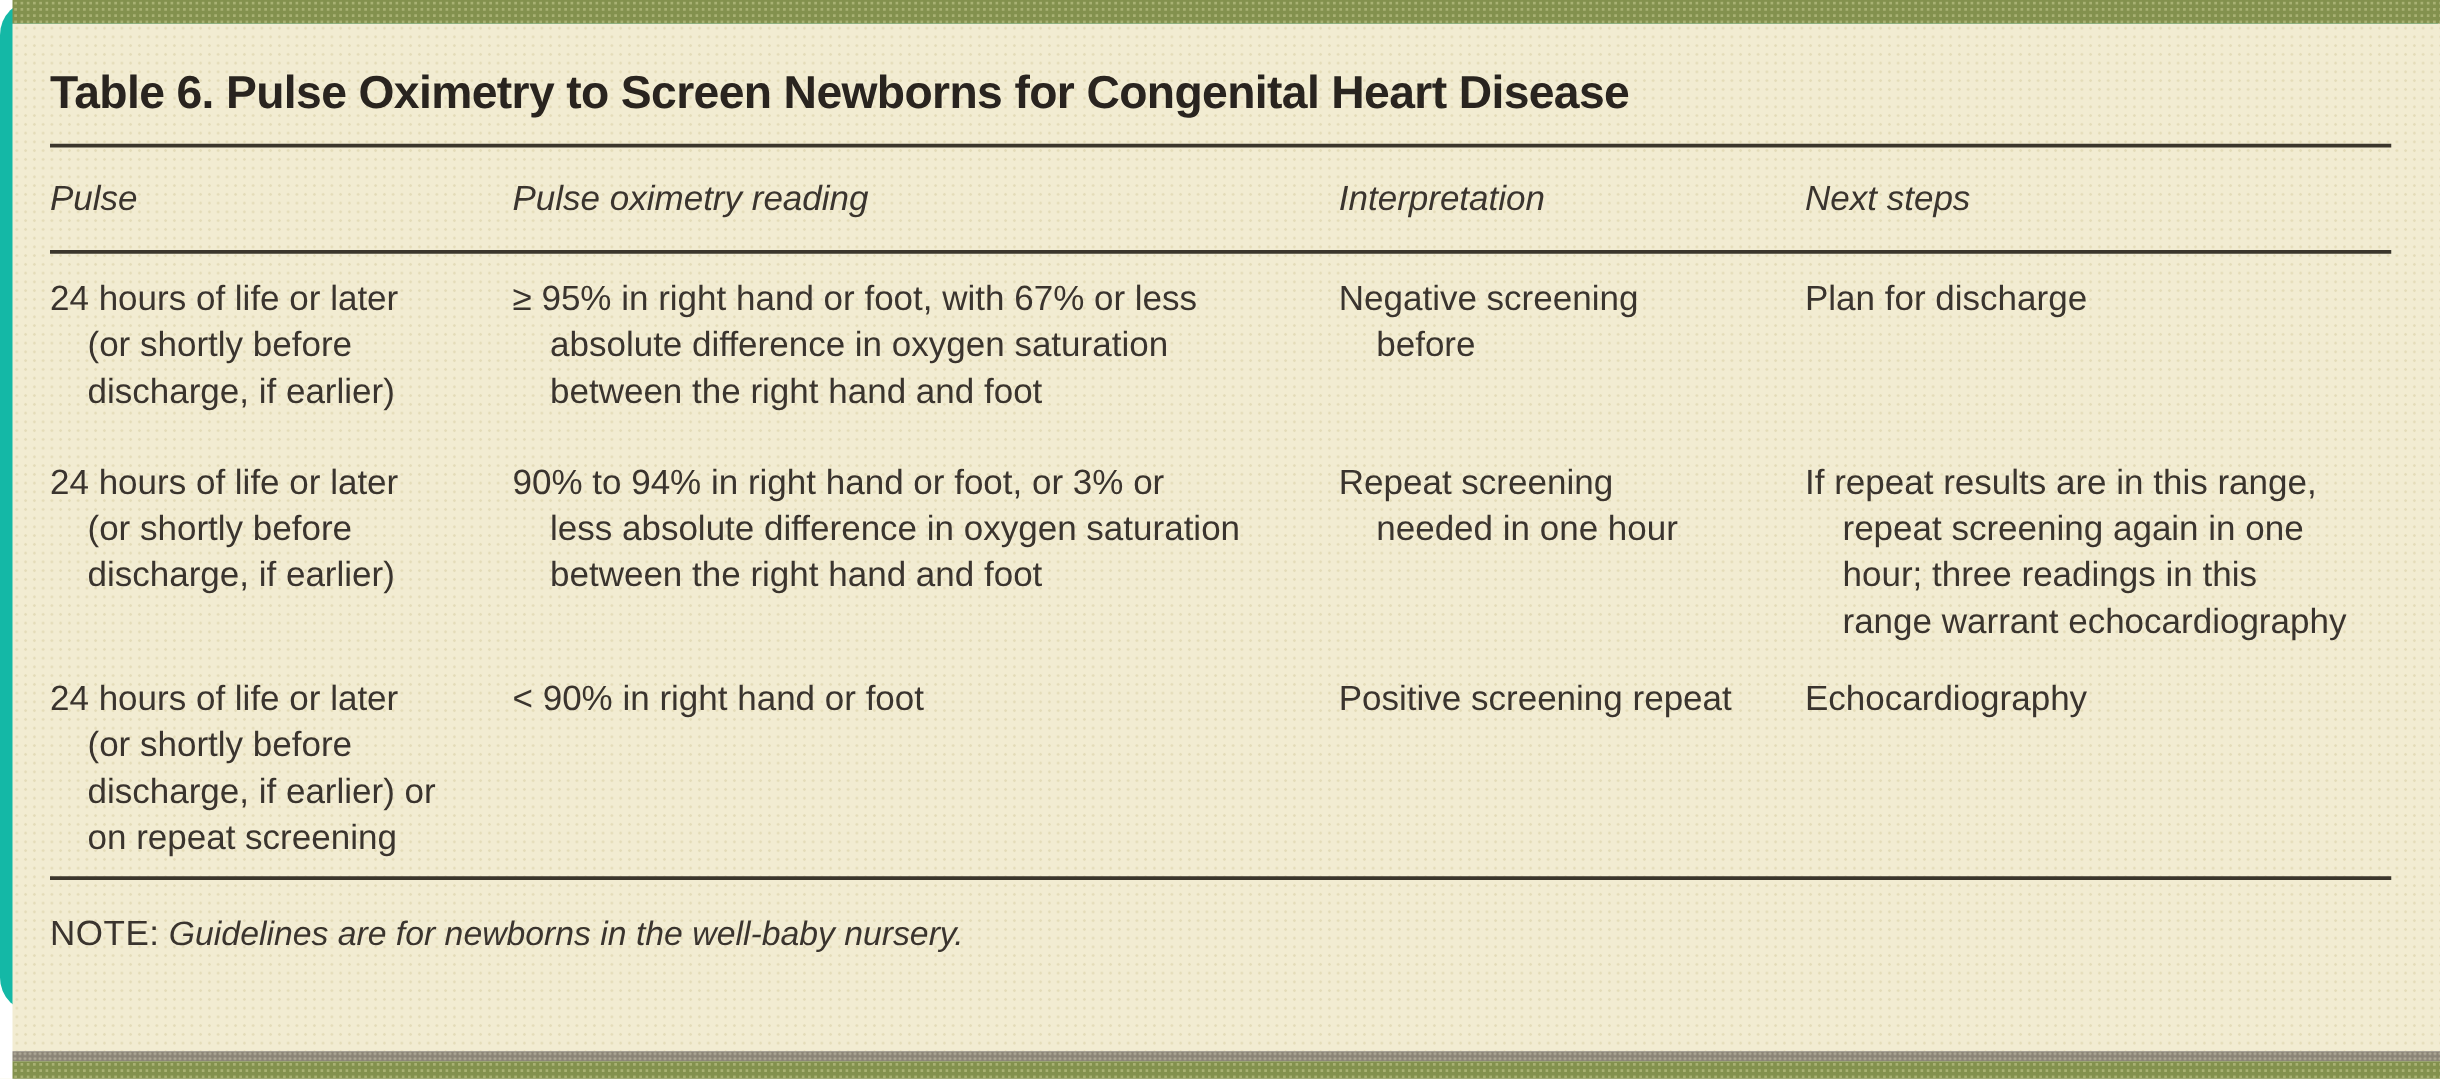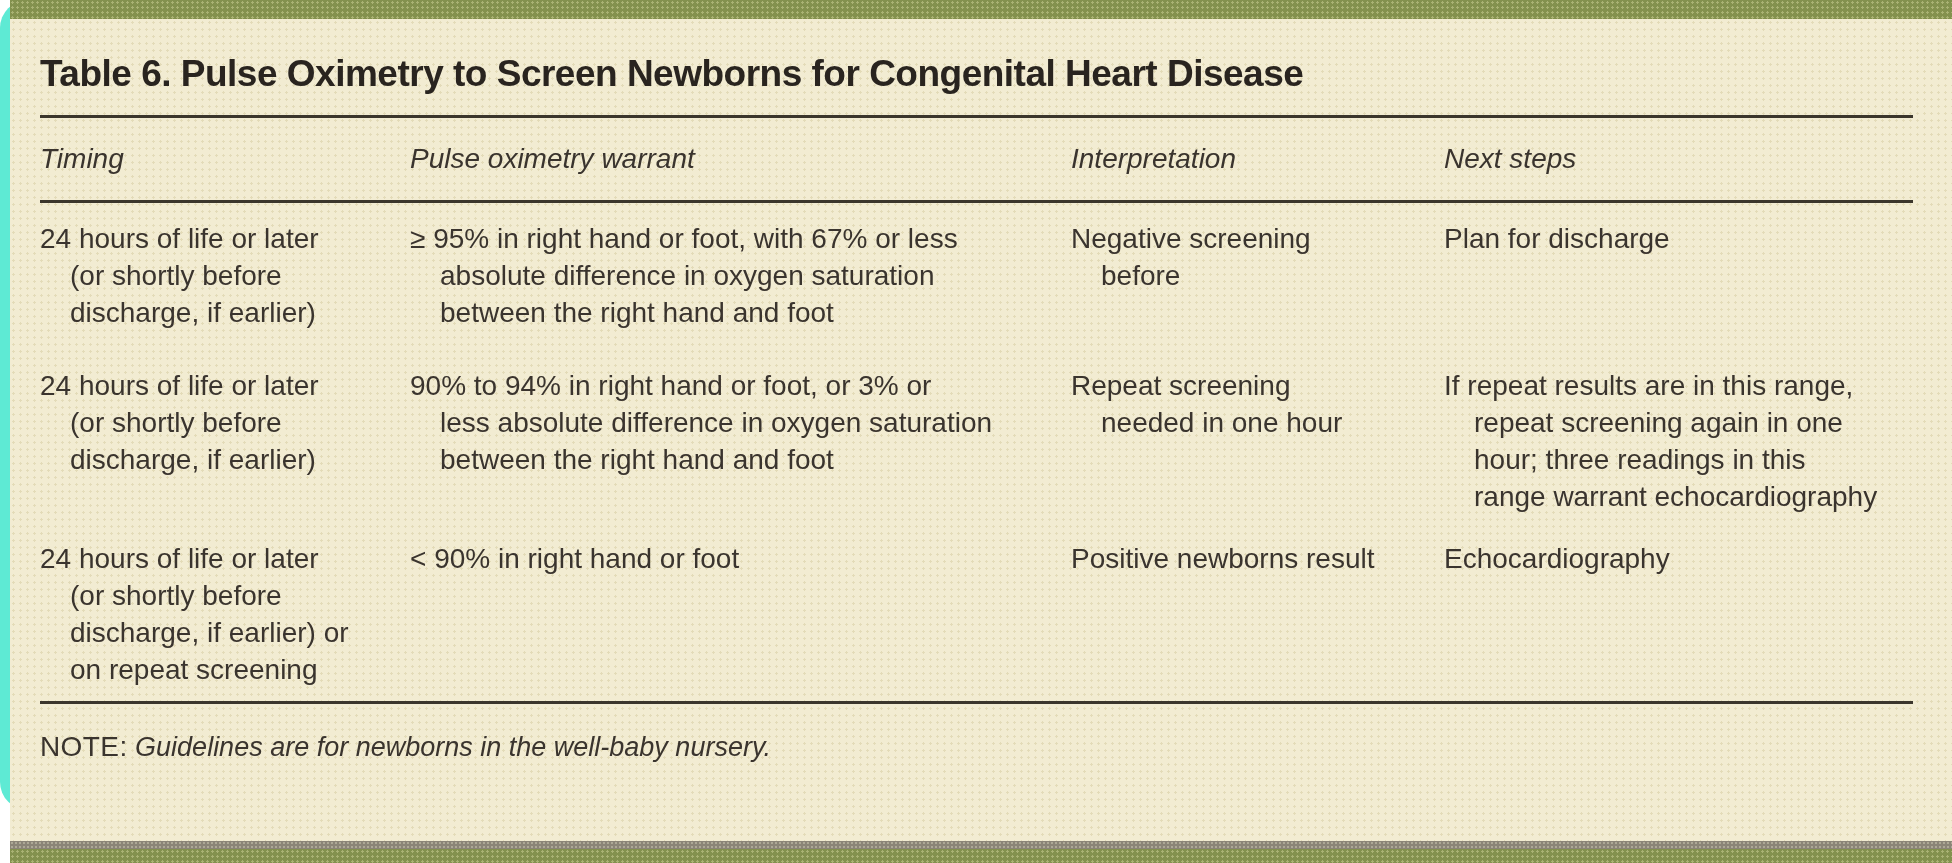--- a/index.html
+++ b/index.html
@@ -13,21 +13,21 @@
     --body_text:#3a342e;
   }
   *{margin:0;padding:0;box-sizing:border-box;}
   html,body{width:1952px;height:863px;}
   body{
     font-family:"Liberation Sans", sans-serif;
     background:#ffffff;
     position:relative;
     overflow:hidden;
   }
-  .page{position:relative;width:1952px;height:810px;background:#5eead4;border-radius:28px;}
+  .page{position:relative;width:1952px;height:810px;background:#14b8a6;border-radius:28px;}
   .accent-bar{
     position:absolute;left:10px;right:0;
     background-color:var(--bar_green);
     background-image:radial-gradient(var(--bar_green_dot) 1px, transparent 1.4px);
     background-size:5px 5px;
   }
   .accent-bar.top{top:0;height:19px;}
   .accent-bar.bottom{top:849px;height:14px;}
   .gray-stripe{
     position:absolute;left:10px;right:0;top:841px;height:8px;
@@ -102,22 +102,22 @@
 
 <div class="page">
   <div class="accent-bar top"></div>
 
   <div class="panel">
     <h1 class="table-title">Table 6. Pulse Oximetry to Screen Newborns for Congenital Heart Disease</h1>
 
     <div class="rule after-title"></div>
 
     <div class="grid header-row">
-      <div class="cell hdr">Timing</div>
-      <div class="cell hdr">Pulse oximetry warrant</div>
+      <div class="cell hdr">Pulse</div>
+      <div class="cell hdr">Pulse oximetry reading</div>
       <div class="cell hdr">Interpretation</div>
       <div class="cell hdr">Next steps</div>
     </div>
 
     <div class="rule after-header"></div>
 
     <div class="grid body-row r1">
       <div class="cell">24 hours of life or later
 (or shortly before
 discharge, if earlier)</div>
@@ -143,21 +143,21 @@
 hour; three readings in this
 range warrant echocardiography</div>
     </div>
 
     <div class="grid body-row r3">
       <div class="cell">24 hours of life or later
 (or shortly before
 discharge, if earlier) or
 on repeat screening</div>
       <div class="cell">&lt; 90% in right hand or foot</div>
-      <div class="cell">Positive newborns result</div>
+      <div class="cell">Positive screening repeat</div>
       <div class="cell">Echocardiography</div>
     </div>
 
     <div class="rule after-body"></div>
 
     <p class="note-line"><span class="note-label">NOTE:</span> <span class="note-text">Guidelines are for newborns in the well-baby nursery.</span></p>
 
   </div>
 
   <div class="gray-stripe"></div>

